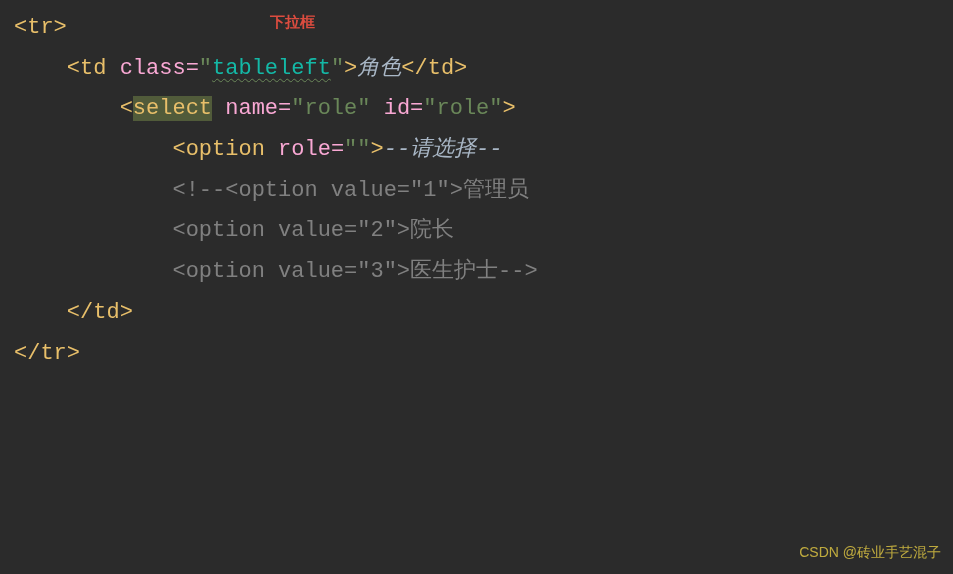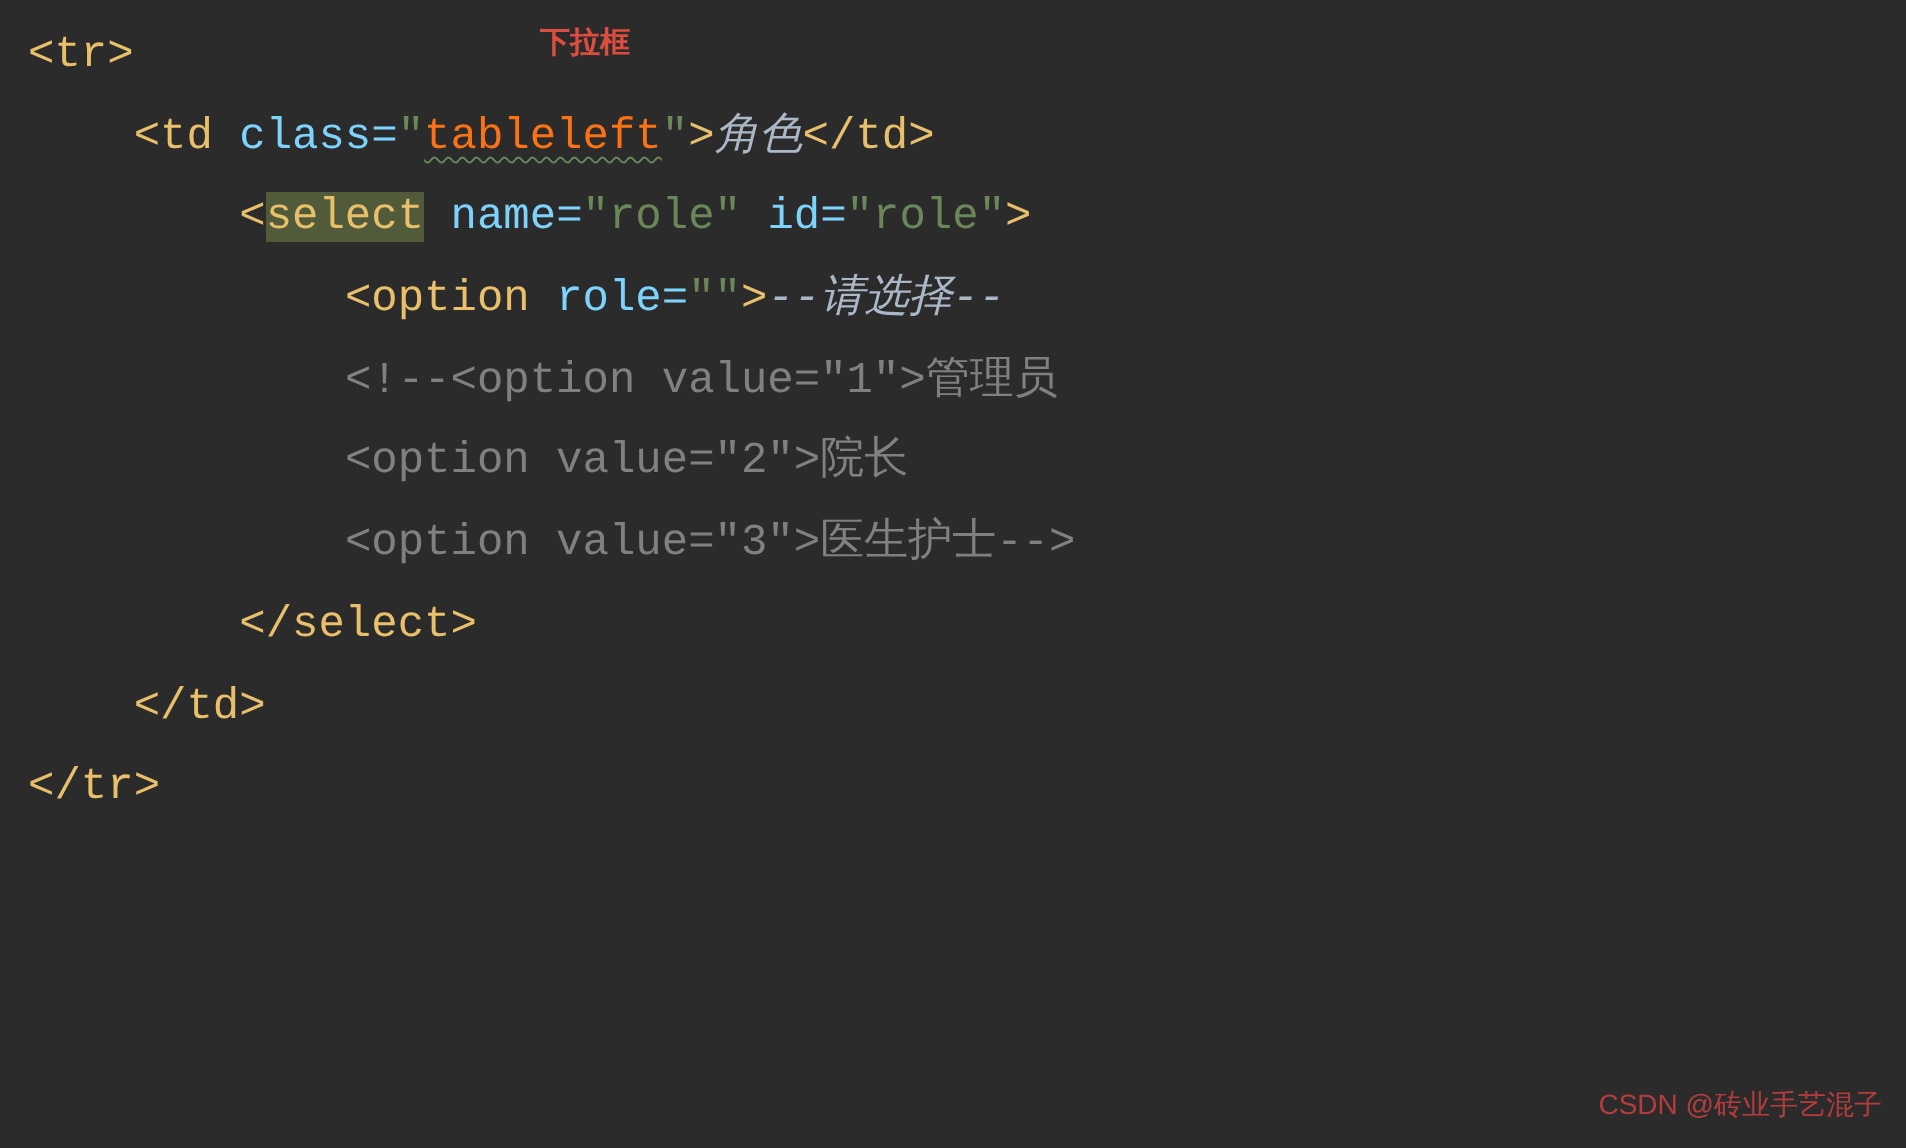--- a/index.html
+++ b/index.html
@@ -21,45 +21,45 @@
 }
 .code-area {
   padding: 8px 14px;
   position: relative;
 }
 .line {
   white-space: pre;
   position: relative;
 }
 .tag { color: #e8bf6a; }
-.attr-name { color: #7dd3fc; }
+.attr-name { color: #f9a8d4; }
 .attr-val { color: #6a8759; }
 .attr-val-underline {
-  color: #f97316;
+  color: #14b8a6;
   text-decoration: underline wavy #6a8759;
   text-decoration-thickness: 1px;
   text-underline-offset: 4px;
 }
 .text-content { color: #a9b7c6; font-style: italic; }
 .comment { color: #808080; }
 .highlight {
   background: #515b3a;
 }
 .annotation {
   position: absolute;
   color: #dc4c3f;
   font-size: 15px;
   font-family: 'Microsoft YaHei', sans-serif;
   font-weight: 700;
 }
 .watermark {
   position: absolute;
   right: 12px;
   bottom: 8px;
-  color: #ef4444;
+  color: #fde047;
   font-size: 14px;
   font-family: 'Microsoft YaHei', sans-serif;
   opacity: 0.7;
 }
 </style>
 </head>
 <body>
 
 <div class="code-area">
 
@@ -73,21 +73,20 @@
   <div class="line"><span>        </span><span class="tag">&lt;</span><span class="tag highlight">select</span><span> </span><span class="attr-name">name</span><span class="attr-name">=</span><span class="attr-val">"</span><span class="attr-val">role</span><span class="attr-val">"</span><span> </span><span class="attr-name">id</span><span class="attr-name">=</span><span class="attr-val">"</span><span class="attr-val">role</span><span class="attr-val">"</span><span class="tag">&gt;</span></div>
 
   <div class="line"><span>            </span><span class="tag">&lt;</span><span class="tag">option</span><span> </span><span class="attr-name">role</span><span class="attr-name">=</span><span class="attr-val">"</span><span class="attr-val"></span><span class="attr-val">"</span><span class="tag">&gt;</span><span class="text-content">--请选择--</span></div>
 
   <div class="line"><span>            </span><span class="comment">&lt;!--&lt;option value="1"&gt;</span><span class="comment">管理员</span></div>
 
   <div class="line"><span>            </span><span class="comment">&lt;option value="2"&gt;</span><span class="comment">院长</span></div>
 
   <div class="line"><span>            </span><span class="comment">&lt;option value="3"&gt;</span><span class="comment">医生护士</span><span class="comment">--&gt;</span></div>
 
-  <div class="line"><span>        </span><span class="tag">&lt;/</span><span class="tag">select</span><span class="tag">&gt;</span></div>
 
   <div class="line"><span>    </span><span class="tag">&lt;/</span><span class="tag">td</span><span class="tag">&gt;</span></div>
 
   <div class="line"><span class="tag">&lt;/</span><span class="tag">tr</span><span class="tag">&gt;</span></div>
 
 </div>
 
 <div class="watermark">CSDN @砖业手艺混子</div>
 
 </body></html>

